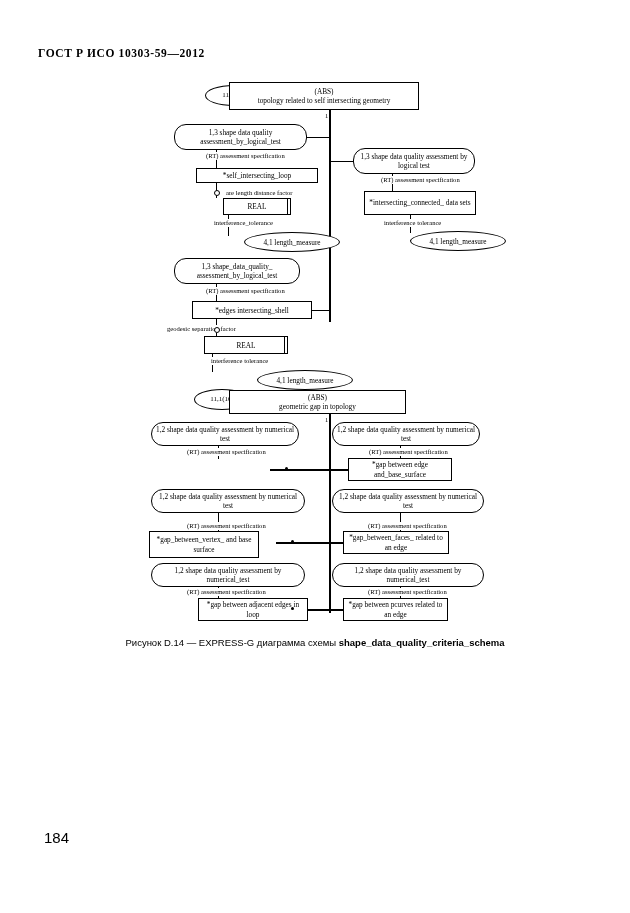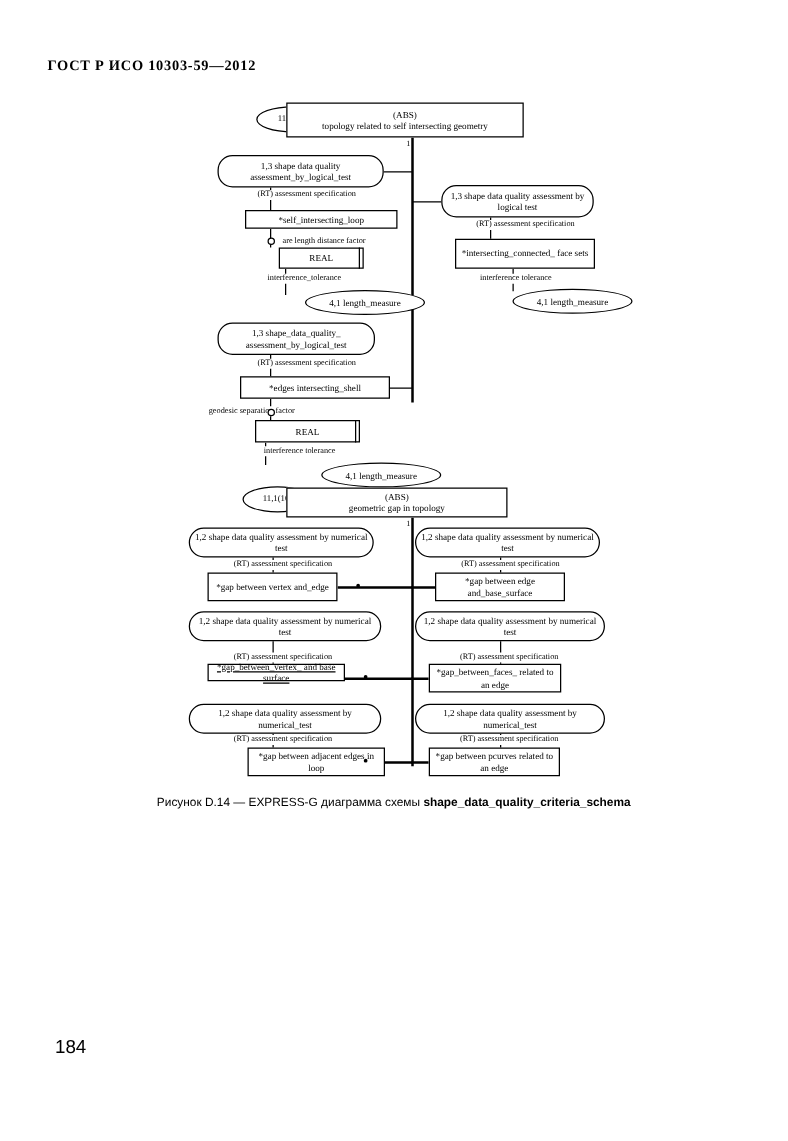--- a/index.html
+++ b/index.html
@@ -143,21 +143,21 @@
 
     <div class="node round two-line" style="left:353px; top:148px; width:122px; height:26px; flex-direction:column;">
       <span>1,3 shape data quality assessment by logical test</span>
     </div>
     <div class="line h" style="left:330px; top:161px; width:23px;"></div>
 
     <div class="line v" style="left:392px; top:174px; height:20px;"></div>
     <div class="label" style="left:380px; top:176px;">(RT) assessment specification</div>
 
     <div class="node two-line" style="left:364px; top:191px; width:112px; height:24px; flex-direction:column;">
-      <span>*intersecting_connected_ face sets</span>
+      <span>*intersecting_connected_ data sets</span>
     </div>
 
     <div class="line v" style="left:410px; top:215px; height:18px;"></div>
     <div class="label" style="left:383px; top:219px;">interference tolerance</div>
 
     <div class="node ellipse" style="left:362px; top:231px; width:96px; height:20px;">
       <span>4,1 length_measure</span>
     </div>
 
     <div class="node round two-line" style="left:174px; top:258px; width:126px; height:26px; flex-direction:column;">
@@ -198,42 +198,39 @@
 
     <div class="cardinality" style="left:325px; top:416px;">1</div>
 
     <div class="line thick-v" style="left:329px; top:414px; height:199px;"></div>
 
     <div class="node round two-line" style="left:151px; top:422px; width:148px; height:24px; flex-direction:column;">
       <span>1,2 shape data quality assessment by numerical test</span>
     </div>
     <div class="label" style="left:186px; top:448px;">(RT) assessment specification</div>
     <div class="line v" style="left:218px; top:446px; height:13px;"></div>
-    <div class="node two-line" style="left:166px; top:458px; width:104px; height:23px; flex-direction:column;">
-      <span>*gap between vertex and_edge</span>
-    </div>
     <div class="line thick-h" style="left:270px; top:469px; width:60px;"></div>
     <div class="dot" style="left:285px; top:467px;"></div>
 
     <div class="node round two-line" style="left:332px; top:422px; width:148px; height:24px; flex-direction:column;">
       <span>1,2 shape data quality assessment by numerical test</span>
     </div>
     <div class="label" style="left:368px; top:448px;">(RT) assessment specification</div>
     <div class="line v" style="left:400px; top:446px; height:13px;"></div>
     <div class="node two-line" style="left:348px; top:458px; width:104px; height:23px; flex-direction:column;">
       <span>*gap between edge and_base_surface</span>
     </div>
     <div class="line thick-h" style="left:329px; top:469px; width:19px;"></div>
 
     <div class="node round two-line" style="left:151px; top:489px; width:154px; height:24px; flex-direction:column;">
       <span>1,2 shape data quality assessment by numerical test</span>
     </div>
     <div class="label" style="left:186px; top:522px;">(RT) assessment specification</div>
     <div class="line v" style="left:218px; top:513px; height:19px;"></div>
-    <div class="node two-line" style="left:166px; top:531px; width:110px; height:14px; flex-direction:column;text-decoration:underline;">
+    <div class="node two-line" style="left:149px; top:531px; width:110px; height:27px; flex-direction:column;">
       <span>*gap_between_vertex_ and base surface</span>
     </div>
     <div class="line thick-h" style="left:276px; top:542px; width:54px;"></div>
     <div class="dot" style="left:291px; top:540px;"></div>
 
     <div class="node round two-line" style="left:332px; top:489px; width:152px; height:24px; flex-direction:column;">
       <span>1,2 shape data quality assessment by numerical test</span>
     </div>
     <div class="label" style="left:367px; top:522px;">(RT) assessment specification</div>
     <div class="line v" style="left:400px; top:513px; height:19px;"></div>

